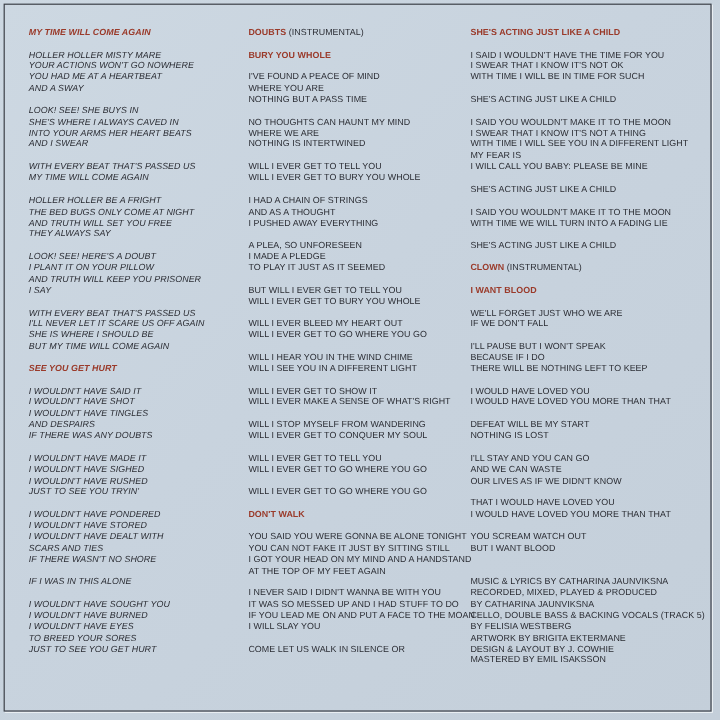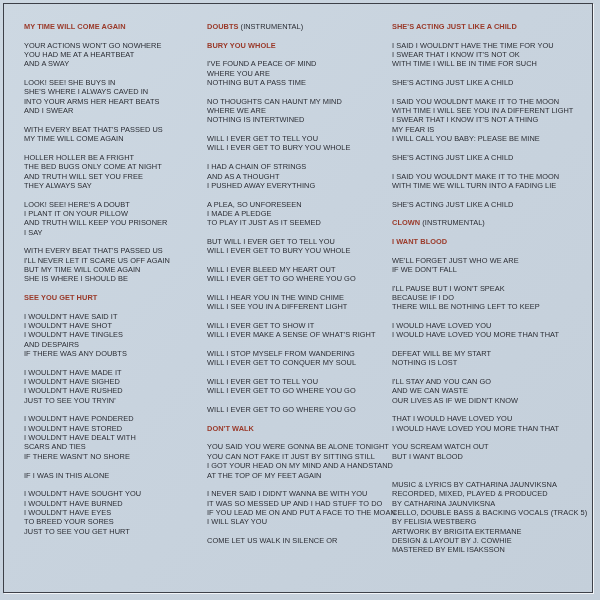--- a/index.html
+++ b/index.html
@@ -18,21 +18,21 @@
     position: absolute; left: 3px; top: 3px; width: 588px; height: 588px;
     border: 1px solid #3d4048;
     box-shadow: 1px 1px 0 #f2f5f8;
   }
   .col {
     position: absolute; top: 22px;
     font-size: 7.4px; line-height: 9.35px;
     letter-spacing: 0.05px;
     text-transform: uppercase;
   }
-  .col-left { left: 24px; width: 165px; }
+  .col-left { left: 24px; width: 165px; font-style: italic; }
   .col-mid { left: 193px; width: 195px; margin-left: 14px; }
   .col-right { left: 392px; width: 200px; }
   .song { margin: 0; }
   .title {
     color: #9a3a2a; font-weight: bold;
     margin: 0 0 9.35px 0;
     white-space: nowrap;
   }
   .title .note { color: #2a2c33; font-weight: normal; }
   .stanza { margin: 0 0 9.35px 0; }
@@ -41,20 +41,21 @@
 </style>
 </head>
 <body>
 
 <div class="sheet">
   <div class="frame"></div>
   <div class="col col-left">
       <div class="song">
         <div class="title"><span>MY TIME WILL COME AGAIN</span></div>
         <div class="stanza">
+          <span class="line">HOLLER HOLLER MISTY MARE</span>
           <span class="line">YOUR ACTIONS WON'T GO NOWHERE</span>
           <span class="line">YOU HAD ME AT A HEARTBEAT</span>
           <span class="line">AND A SWAY</span>
         </div>
         <div class="stanza">
           <span class="line">LOOK! SEE! SHE BUYS IN</span>
           <span class="line">SHE'S WHERE I ALWAYS CAVED IN</span>
           <span class="line">INTO YOUR ARMS HER HEART BEATS</span>
           <span class="line">AND I SWEAR</span>
         </div>
@@ -70,22 +71,22 @@
         </div>
         <div class="stanza">
           <span class="line">LOOK! SEE! HERE'S A DOUBT</span>
           <span class="line">I PLANT IT ON YOUR PILLOW</span>
           <span class="line">AND TRUTH WILL KEEP YOU PRISONER</span>
           <span class="line">I SAY</span>
         </div>
         <div class="stanza">
           <span class="line">WITH EVERY BEAT THAT'S PASSED US</span>
           <span class="line">I'LL NEVER LET IT SCARE US OFF AGAIN</span>
+          <span class="line">SHE IS WHERE I SHOULD BE</span>
           <span class="line">BUT MY TIME WILL COME AGAIN</span>
-          <span class="line">SHE IS WHERE I SHOULD BE</span>
         </div>
       </div>
       <div class="song">
         <div class="title"><span>SEE YOU GET HURT</span></div>
         <div class="stanza">
           <span class="line">I WOULDN'T HAVE SAID IT</span>
           <span class="line">I WOULDN'T HAVE SHOT</span>
           <span class="line">I WOULDN'T HAVE TINGLES</span>
           <span class="line">AND DESPAIRS</span>
           <span class="line">IF THERE WAS ANY DOUBTS</span>
@@ -198,22 +199,22 @@
         <div class="stanza">
           <span class="line">I SAID I WOULDN'T HAVE THE TIME FOR YOU</span>
           <span class="line">I SWEAR THAT I KNOW IT'S NOT OK</span>
           <span class="line">WITH TIME I WILL BE IN TIME FOR SUCH</span>
         </div>
         <div class="stanza">
           <span class="line">SHE'S ACTING JUST LIKE A CHILD</span>
         </div>
         <div class="stanza">
           <span class="line">I SAID YOU WOULDN'T MAKE IT TO THE MOON</span>
+          <span class="line">I SWEAR THAT I KNOW IT'S NOT A THING</span>
           <span class="line">WITH TIME I WILL SEE YOU IN A DIFFERENT LIGHT</span>
-          <span class="line">I SWEAR THAT I KNOW IT'S NOT A THING</span>
           <span class="line">MY FEAR IS</span>
           <span class="line">I WILL CALL YOU BABY: PLEASE BE MINE</span>
         </div>
         <div class="stanza">
           <span class="line">SHE'S ACTING JUST LIKE A CHILD</span>
         </div>
         <div class="stanza">
           <span class="line">I SAID YOU WOULDN'T MAKE IT TO THE MOON</span>
           <span class="line">WITH TIME WE WILL TURN INTO A FADING LIE</span>
         </div>

